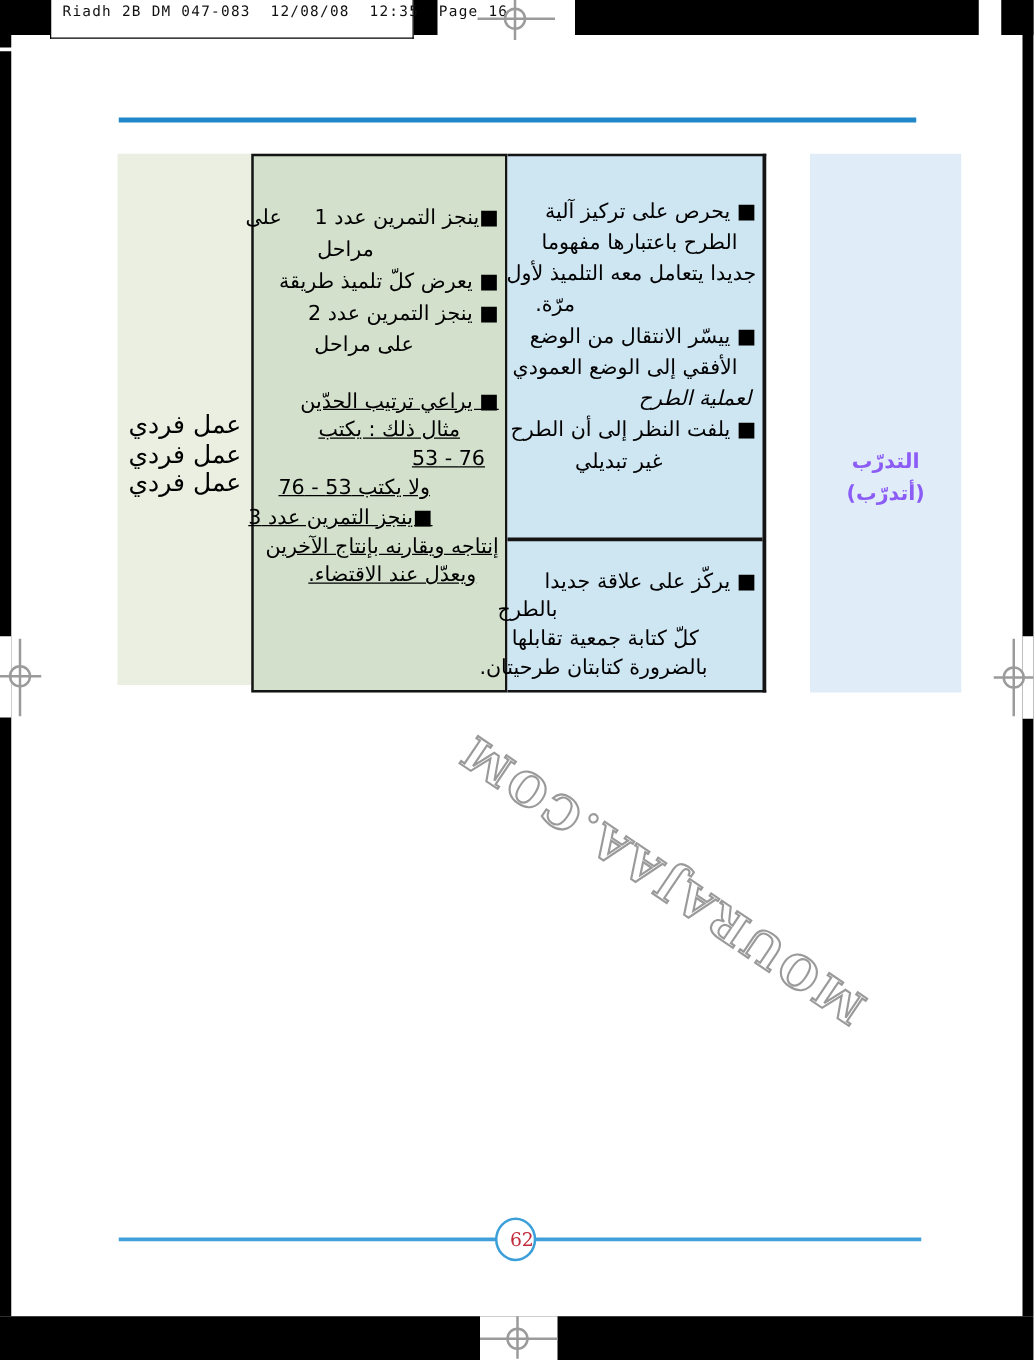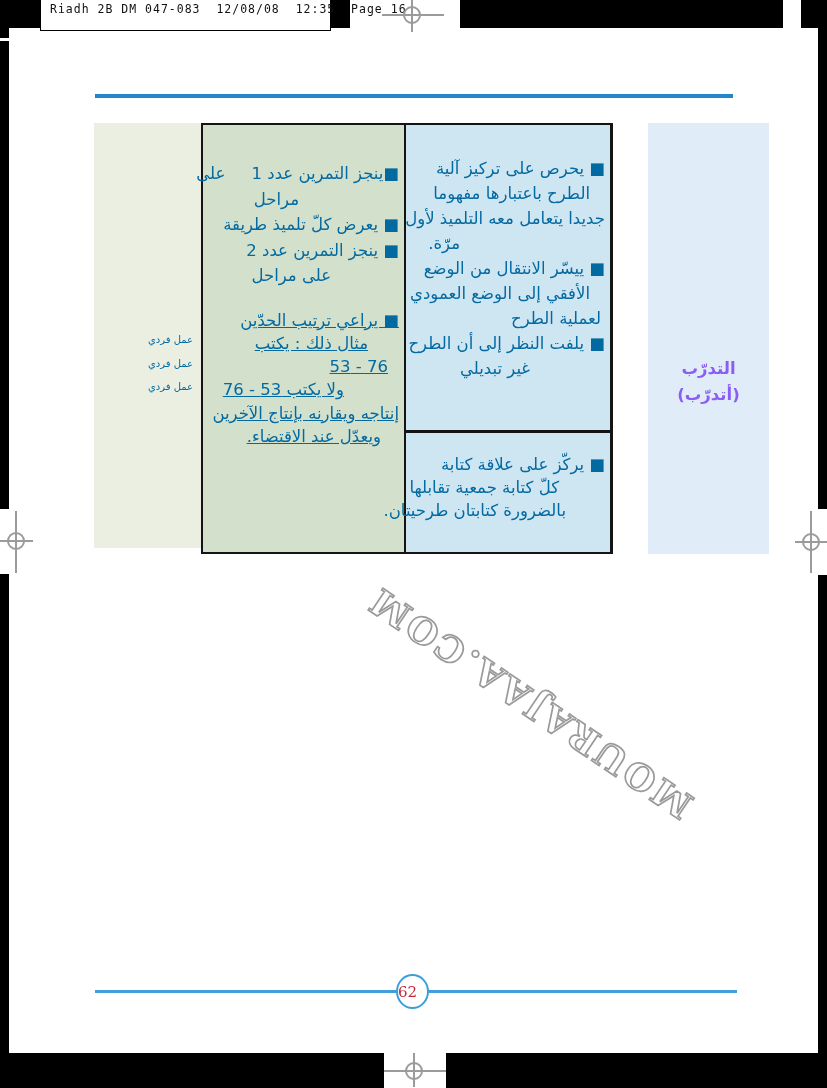--- a/index.html
+++ b/index.html
@@ -19,39 +19,39 @@
   .rule-top{background:#2187c8;z-index:2;}
   .rule-bot{background:#41a0d9;z-index:2;}
   
   .col{z-index:3;}
   .col-mode{background:#eaefe1;}
   .col-ex{background:#d2e0cc;border:2.5px solid #141414;}
   .col-notes{background:#cee5f2;border-top:2.5px solid #141414;border-bottom:2.5px solid #141414;
              border-right:3px solid #141414;border-left:none;}
   .col-label{background:#e0edf8;}
   .hdiv{background:#141414;}
-  .ar{direction:rtl;text-align:right;color:#0369a1;}
+  .ar{direction:rtl;text-align:right;color:#000000;}
   .ln{font-size:16.5px;white-space:nowrap;}
   .lh1 .ln{line-height:25.5px;}
   .lh2 .ln{line-height:23.3px;text-decoration:underline;}
   .notes .ln{line-height:25px;padding-left:0;}
   .cell2 .ln{line-height:23px;}
-  .mode .ln{font-size:10px;line-height:23.5px;padding-right:8px;}
+  .mode .ln{font-size:20px;line-height:23.5px;padding-right:8px;}
   .label-lines{font-weight:bold;font-size:16px;text-align:center;color:#8b5cf6;margin-left:35px;}
   .label-lines .ln{line-height:26px;white-space:nowrap;}
   .pad{padding-left:5px;padding-right:5px;}
   
   .watermark{left:530px;top:703px;transform:translate(-50%,-50%) rotate(-146deg);
              font-family:"DejaVu Serif",serif;font-weight:bold;font-size:36px;
              letter-spacing:3px;color:transparent;-webkit-text-stroke:1.7px #9a9a9a;
              white-space:nowrap;z-index:2;}
   
   .pagenum-circle{left:396px;top:974px;width:33px;height:35px;border:2.5px solid #3b9fd9;
                   border-radius:50%;background:#fff;z-index:4;display:flex;
-                  align-items:center;justify-content:flex-start;}
+                  align-items:center;justify-content:flex-end;}
   .pagenum{font-family:"DejaVu Serif",serif;font-size:15px;color:#c22a3a;}
 </style>
 </head>
 <body>
 
 <div class="stage">
 
   <div class="abs blackbar" style="left:0;top:0;width:827px;height:28px;"></div>
   <div class="abs whitegap" style="left:350px;top:0;width:110px;height:28px;z-index:1;"></div>
   <div class="abs whitegap" style="left:783px;top:0;width:18px;height:40px;z-index:1;"></div>
@@ -103,40 +103,42 @@
       <div class="ln">■ يعرض كلّ تلميذ طريقة</div>
       <div class="ln">■ ينجز التمرين عدد 2</div>
       <div class="ln" style="padding-right:68px;">على مراحل</div>
     </div>
     <div style="height:20px;"></div>
     <div class="lh2">
       <div class="ln">■ يراعي ترتيب الحدّين</div>
       <div class="ln" style="padding-right:31px;">مثال ذلك : يكتب</div>
       <div class="ln" style="padding-right:11px;">76 - 53</div>
       <div class="ln" style="padding-right:55px;">ولا يكتب 53 - 76</div>
+      <div class="ln" style="padding-right:53px;">■ينجز التمرين عدد 3</div>
       <div class="ln">إنتاجه ويقارنه بإنتاج الآخرين</div>
       <div class="ln" style="padding-right:18px;">ويعدّل عند الاقتضاء.</div>
     </div>
   </div>
 
   <div class="abs col col-notes ar notes" style="left:406px;top:123px;width:207px;height:431px;">
     <div class="pad" style="height:274px;padding-top:31px;">
       <div class="ln">■ يحرص على تركيز آلية</div>
       <div class="ln" style="padding-right:15px;">الطرح باعتبارها مفهوما</div>
       <div class="ln">جديدا يتعامل معه التلميذ لأول</div>
       <div class="ln" style="padding-right:145px;">مرّة.</div>
       <div class="ln">■ ييسّر الانتقال من الوضع</div>
       <div class="ln" style="padding-right:15px;">الأفقي إلى الوضع العمودي</div>
-      <div class="ln" style="padding-right:4px;">لعملية الطرح</div>
+      <div class="ln" style="padding-right:4px;font-style:italic;">لعملية الطرح</div>
       <div class="ln">■ يلفت النظر إلى أن الطرح</div>
       <div class="ln" style="padding-right:75px;">غير تبديلي</div>
     </div>
     <div class="hdiv" style="height:2.5px;width:100%;"></div>
     <div class="pad cell2" style="padding-top:20px;">
-      <div class="ln">■ يركّز على علاقة كتابة</div>
+      <div class="ln">■ يركّز على علاقة جديدا</div>
+      <div class="ln" style="padding-right:159px;">بالطرح</div>
       <div class="ln" style="padding-right:46px;">كلّ كتابة جمعية تقابلها</div>
       <div class="ln" style="padding-right:39px;">بالضرورة كتابتان طرحيتان.</div>
     </div>
   </div>
 
   <div class="abs col col-label ar label-lines" style="left:613px;top:123px;width:121px;height:431px;padding-top:233px;">
     <div class="ln">التدرّب</div>
     <div class="ln">(أتدرّب)</div>
   </div>
 

